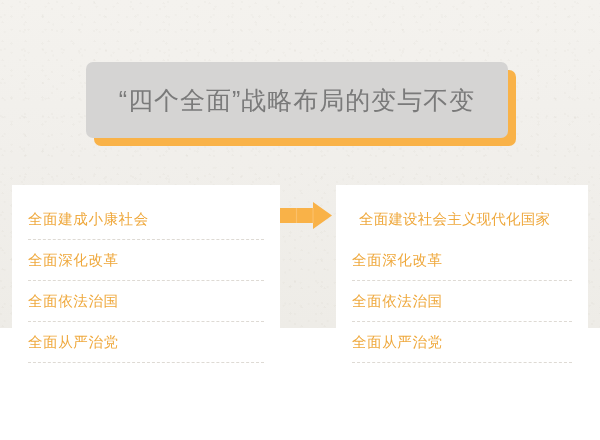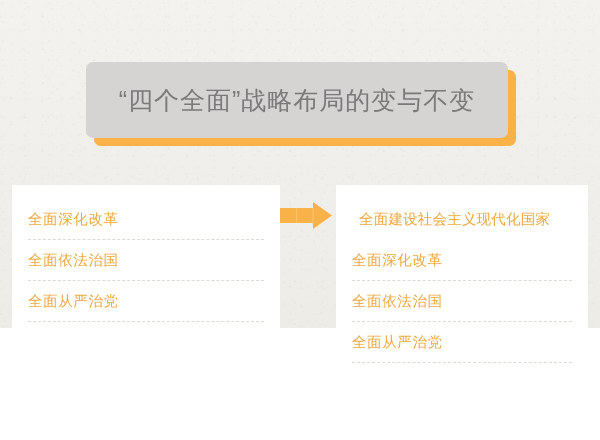--- a/index.html
+++ b/index.html
@@ -121,20 +121,23 @@
   <div id="title-block">
     <div id="title-shadow"></div>
     <div id="title-box">
       <span id="title-text">“四个全面”战略布局的变与不变</span>
     </div>
   </div>
 
   <div class="panel" id="panel-before">
     <ul class="list">
       <li class="list-item">
+        <span>全面建成小康社会</span>
+      </li>
+      <li class="list-item">
         <span>全面深化改革</span>
       </li>
       <li class="list-item">
         <span>全面依法治国</span>
       </li>
       <li class="list-item">
         <span>全面从严治党</span>
       </li>
     </ul>
   </div>

